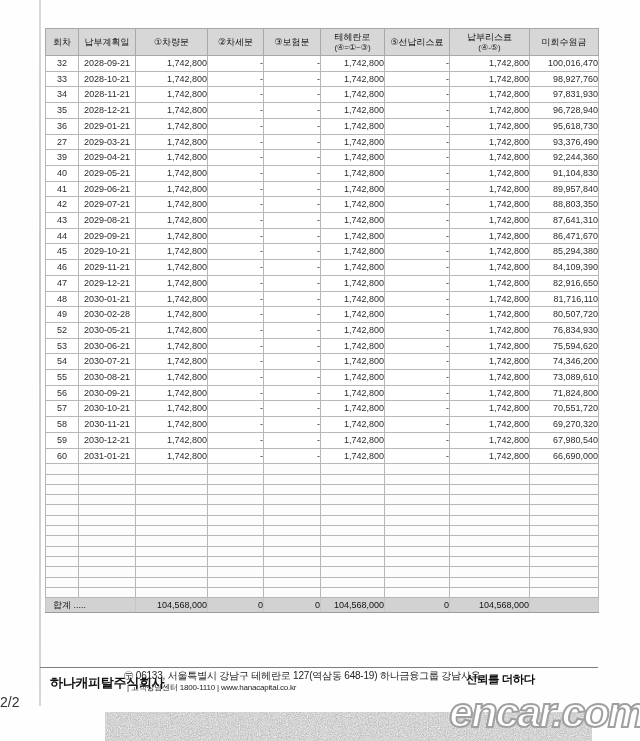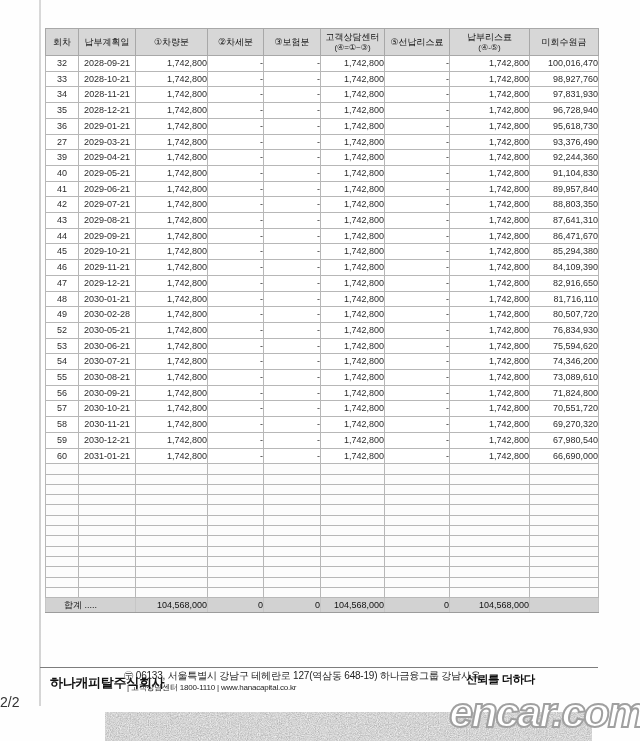--- a/index.html
+++ b/index.html
@@ -17,21 +17,21 @@
   table.schedule th,table.schedule td{border:1px solid #b7b7b7;padding:0;overflow:hidden;white-space:nowrap;}
   table.schedule thead th{
     background:#d7d7d7;height:26px;font-weight:normal;color:#111;
     font-size:9px;text-align:center;vertical-align:middle;border-color:#a8a8a8;
   }
   table.schedule thead th .sub{font-size:8px;color:#222;}
   table.schedule thead th div{line-height:1.2;}
   tr.data td{height:14.7px;line-height:14.7px;background:#fff;}
   tr.empty td{height:9.3px;background:#fcfcfc;}
   tr.total td{height:14px;line-height:14px;background:#d2d2d2;border-left-color:#c6c6c6;border-right-color:#c6c6c6;border-top-color:#9c9c9c;border-bottom-color:#9c9c9c;font-size:9px;color:#111;}
-  tr.total td.label{text-align:left;padding-left:18px;}
+  tr.total td.label{text-align:left;padding-left:7px;}
   .c0,.c1{text-align:center;}
   .c2,.c3,.c4,.c5,.c6,.c7,.c8{text-align:right;padding-right:5px;}
   .footer-divider{position:absolute;left:40px;top:667px;width:558px;height:1px;background:#7d7d7d;}
   .company{position:absolute;left:50px;top:674px;font-size:13px;font-weight:bold;color:#111;letter-spacing:-0.3px;}
   .addr1{position:absolute;left:124px;top:669px;font-size:10px;color:#232323;white-space:nowrap;letter-spacing:-0.2px;}
   .addr2{position:absolute;left:127px;top:682px;font-size:8px;color:#232323;white-space:nowrap;letter-spacing:-0.2px;}
   .slogan{position:absolute;left:466px;top:672px;font-size:11.5px;font-weight:bold;color:#0d0d0d;letter-spacing:-0.5px;}
   .pagenum{position:absolute;left:0;top:694px;width:600px;font-size:14px;color:#333;}
   .noise{position:absolute;left:105px;top:712px;width:487px;height:29px;z-index:1;background:#bdbdbd;}
   .noise svg{display:block;}
@@ -72,21 +72,21 @@
           <th>
             <div>①차량분</div>
           </th>
           <th>
             <div>②차세분</div>
           </th>
           <th>
             <div>③보험분</div>
           </th>
           <th>
-            <div>고객상담센터</div>
+            <div>테헤란로</div>
             <div class="sub">(④=①~③)</div>
           </th>
           <th>
             <div>⑤선납리스료</div>
           </th>
           <th>
             <div>납부리스료</div>
             <div class="sub">(④-⑤)</div>
           </th>
           <th>

